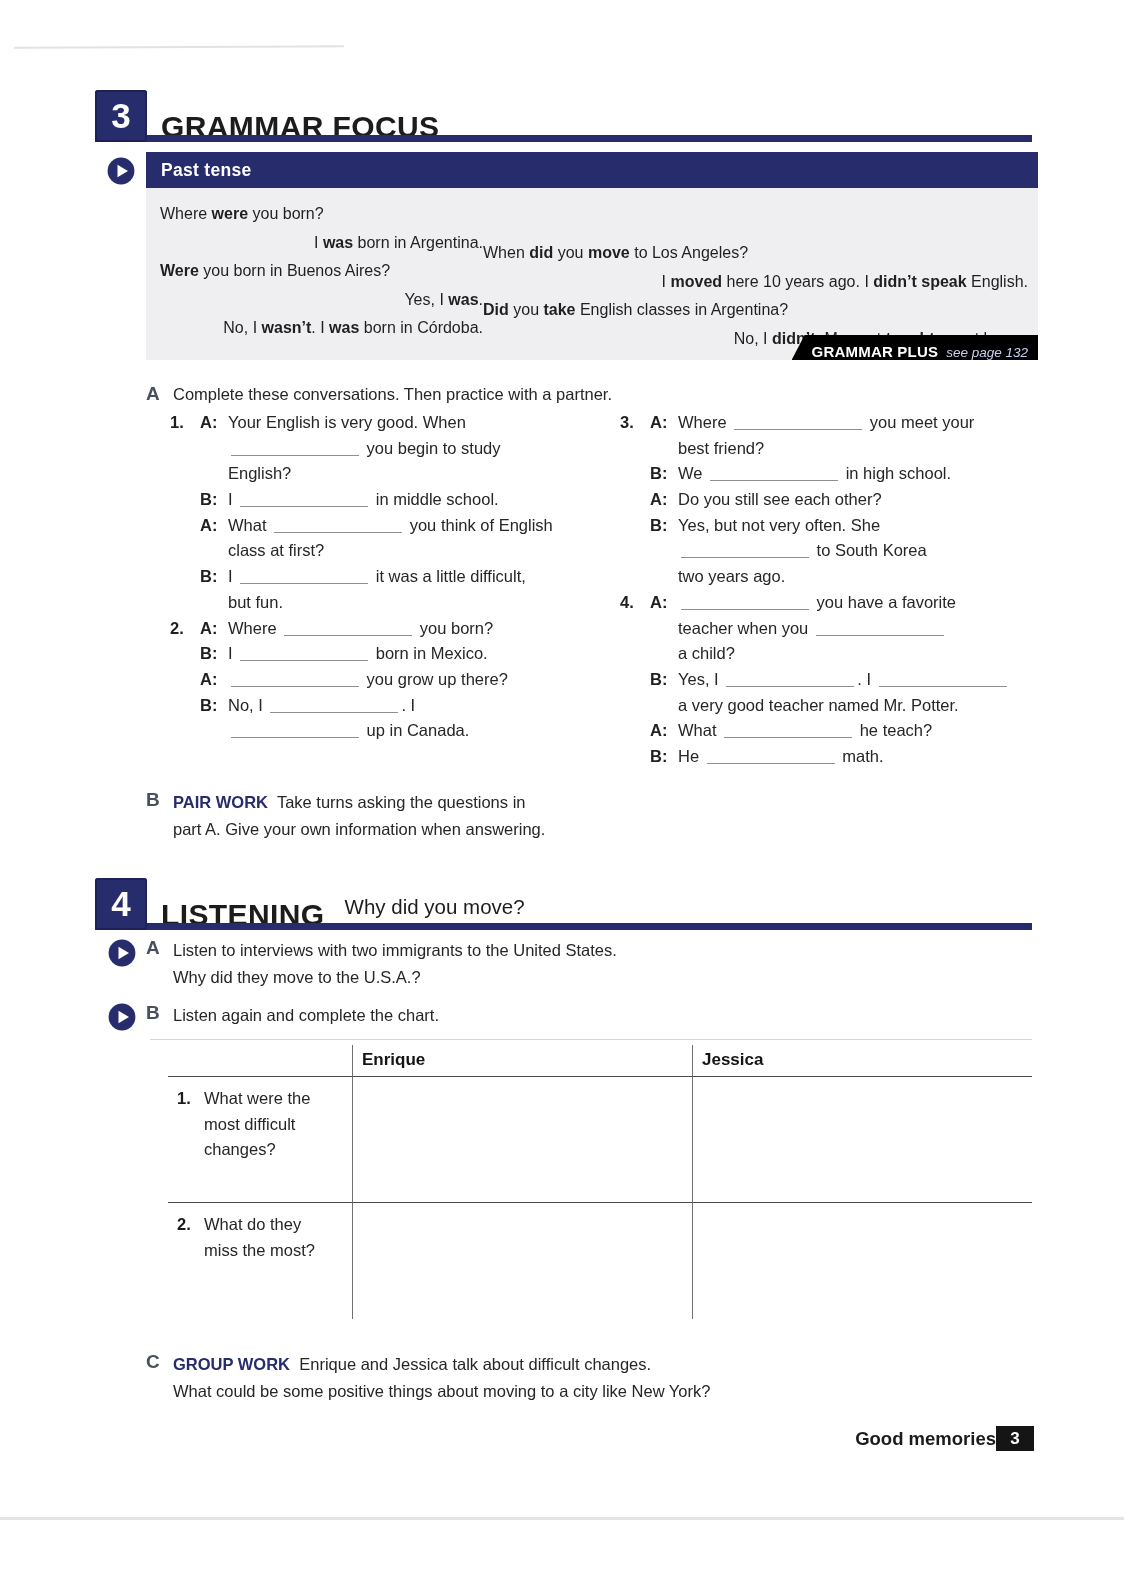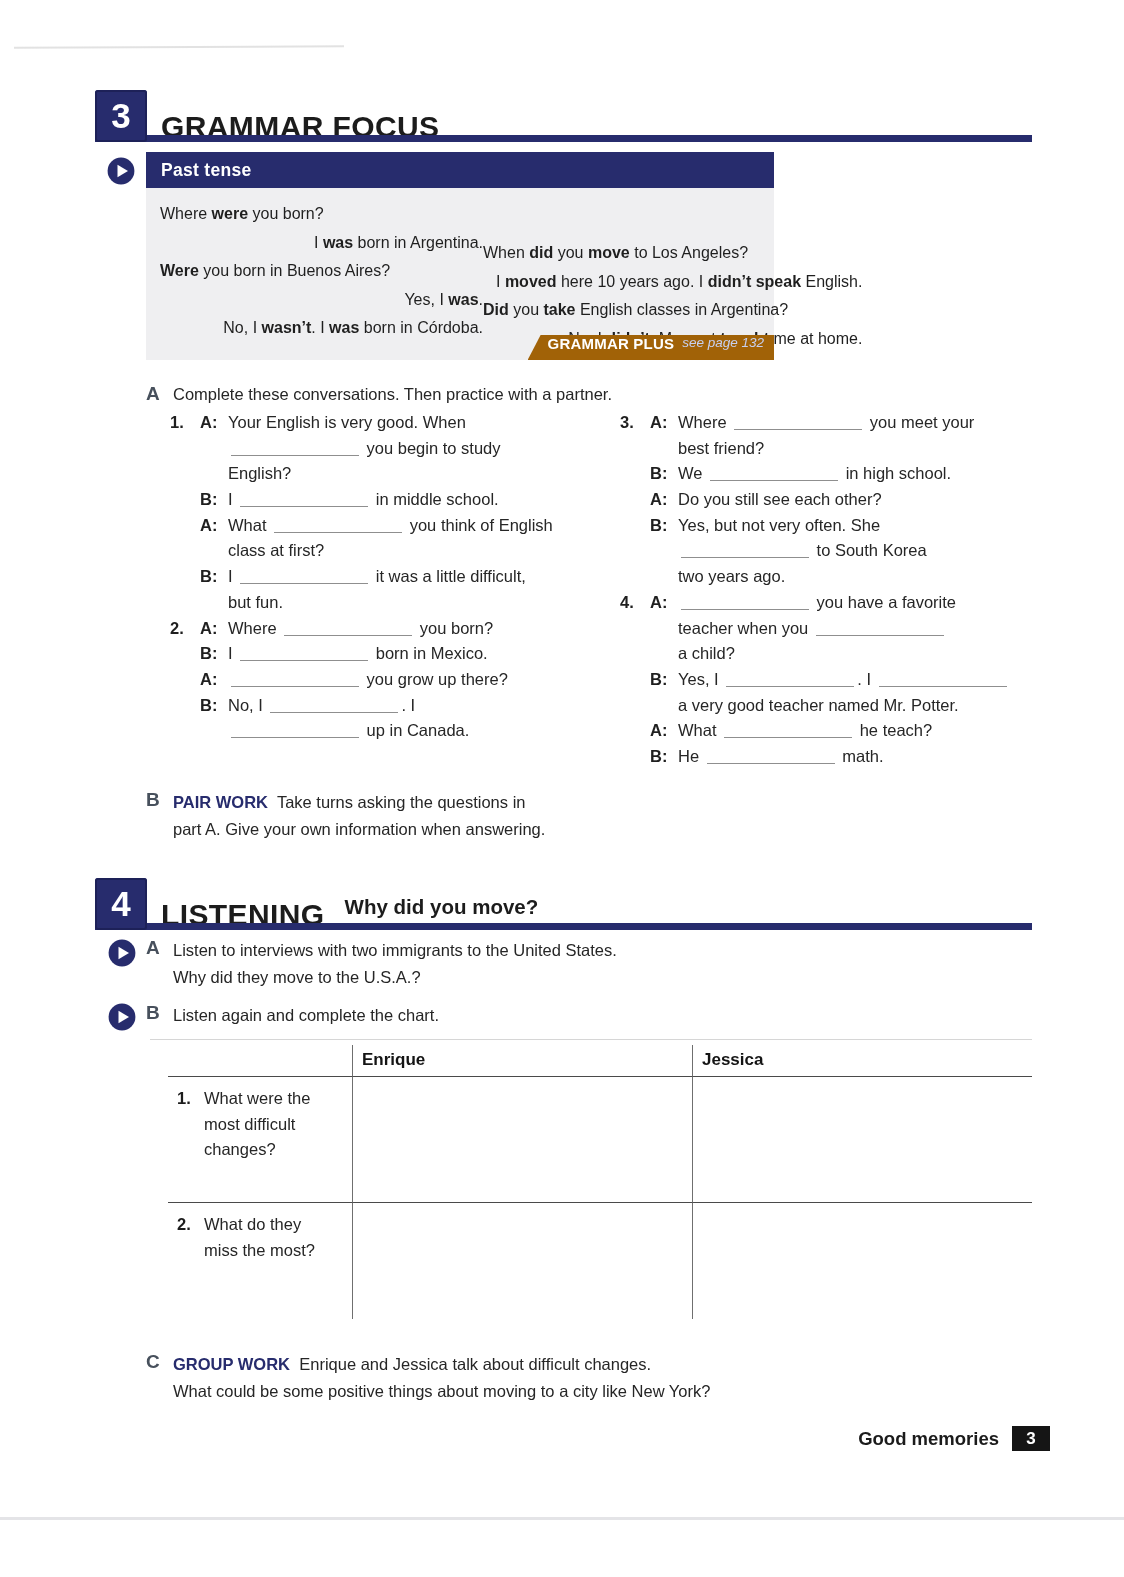--- a/index.html
+++ b/index.html
@@ -12,36 +12,36 @@
   .artifact-bottom { position:absolute; left:0; top:1517px; width:100%; height:3px; background:#e4e4e7; }
   .artifact-chart-top { position:absolute; left:150px; top:1039px; width:882px; height:1px; background:#d6d6d6; }
 
   
   .sec-header { position:absolute; left:95px; width:937px; height:52px; display:flex; align-items:flex-end; }
   .sec-rule { position:absolute; left:0; right:0; bottom:0; height:7px; background:#272c6d; }
   .sec-badge { position:relative; z-index:2; width:52px; height:52px; background:#272c6d; color:#fff;
                font-size:35px; font-weight:bold; display:flex; align-items:center; justify-content:center;
                border-radius:3px; box-shadow:inset 0 0 0 2px #1d2158; }
   .sec-title { font-size:30px; font-weight:bold; letter-spacing:.4px; color:#1c1c1c; margin-left:14px; line-height:1; }
-  .sec-subtitle { font-size:20.5px; font-weight:bold; color:#1c1c1c; margin-left:20px; padding-bottom:13px; line-height:1; }
+  .sec-subtitle { font-size:20.5px; font-weight:normal; color:#1c1c1c; margin-left:20px; padding-bottom:13px; line-height:1; }
 
   
   .play { position:absolute; width:28px; height:28px; }
 
   
-  .gbox { position:absolute; left:146px; top:152px; width:628px; }
+  .gbox { position:absolute; left:146px; top:152px; width:892px; }
   .gbox-header { height:36px; background:#272c6d; color:#fff; display:flex; align-items:center; padding-left:15px;
                  font-size:17.5px; font-weight:bold; letter-spacing:.3px; }
   .gbox-body { position:relative; background:#efeff1; height:172px; padding:12px 10px 0 14px; display:flex; }
   .gb-col-left { width:323px; flex:none; }
   .gb-col-right { flex:1;margin-top:39px; }
   .g-line { font-size:16px; line-height:28.5px; color:#1f1f1f; white-space:nowrap; }
   .g-line.indent { padding-left:13px;text-align:right; }
-  .plus-badge { position:absolute; right:0; bottom:0; height:25px; background:#a16207;
-                display:flex; align-items:flex-start; gap:8px; padding:0 10px 0 20px;
+  .plus-badge { position:absolute; right:0; bottom:0; height:25px; background:#000000;
+                display:flex; align-items:flex-end; gap:8px; padding:0 10px 0 20px;
                 clip-path:polygon(13px 0, 100% 0, 100% 100%, 0 100%); }
   .plus-label { color:#fff; font-weight:bold; font-size:15px; letter-spacing:.2px; }
   .plus-note { color:#c7d0f0; font-style:italic; font-size:13.5px; }
 
   
   .ex-letter { font-size:19px; font-weight:bold; color:#47505c; flex:none; width:27px; line-height:1.2; }
   .ex-row { position:absolute; display:flex; align-items:baseline; }
   .ex-intro { font-size:16.5px; color:#262626; }
   .tag { color:#272c6d; font-weight:bold; }
   .t-line { font-size:16.5px; line-height:27px; color:#262626; }
@@ -59,21 +59,21 @@
                 display:grid; grid-template-columns:184px 340px 340px; grid-template-rows:31px 126px 117px; }
   .cell { }
   .cell.vline { border-left:1.4px solid #6f6f6f; }
   .cell.hline { border-top:1.7px solid #4a4a4a; }
   .cell.head { font-size:17px; font-weight:bold; color:#141414; padding:5px 0 0 9px; }
   .row-label { display:flex; padding:9px 4px 0 9px; }
   .row-num { flex:none; width:27px; font-weight:bold; font-size:16.5px; color:#1c1c1c; line-height:25.5px; }
   .row-lines .t-line { line-height:25.5px; font-size:16.5px; }
 
   
-  .footer { position:absolute; left:640px; top:1426px; width:410px; display:flex; align-items:center; justify-content:flex-end; gap:13px; }
+  .footer { position:absolute; left:624px; top:1426px; width:410px; display:flex; align-items:center; justify-content:flex-end; }
   .footer-title { font-size:18.5px; font-weight:bold; color:#1b1b1b; }
   .page-badge { width:38px; height:25px; background:#151515; color:#fff; font-size:17px; font-weight:bold;
                 display:flex; align-items:center; justify-content:center; }
 </style>
 </head>
 <body>
 
 <div class="page">
 
   <div class="artifact-top"></div>

